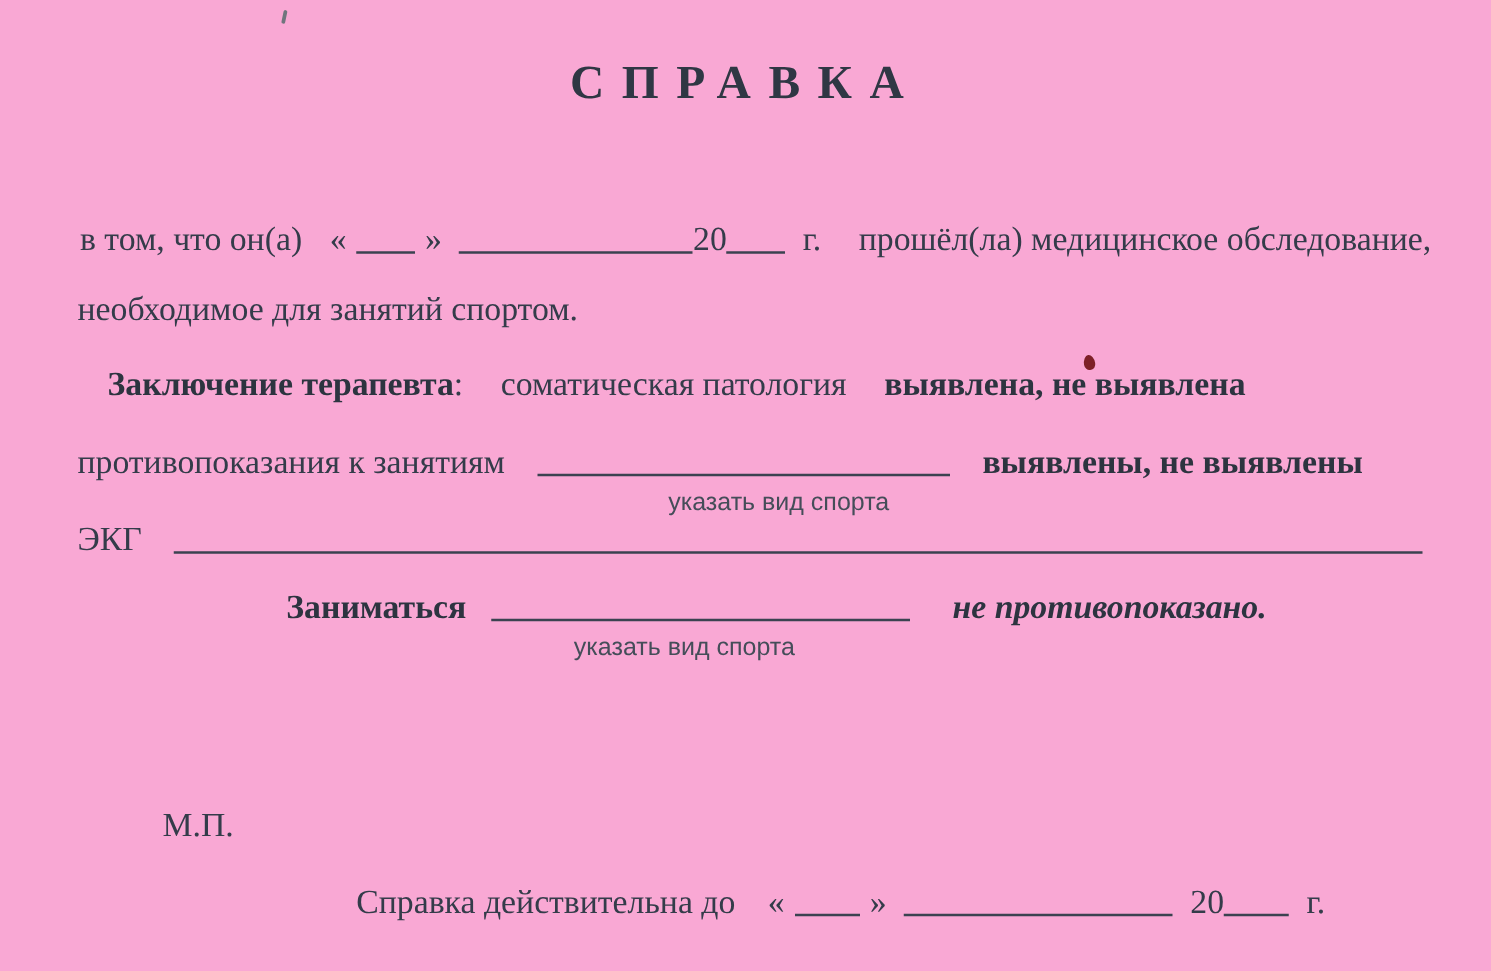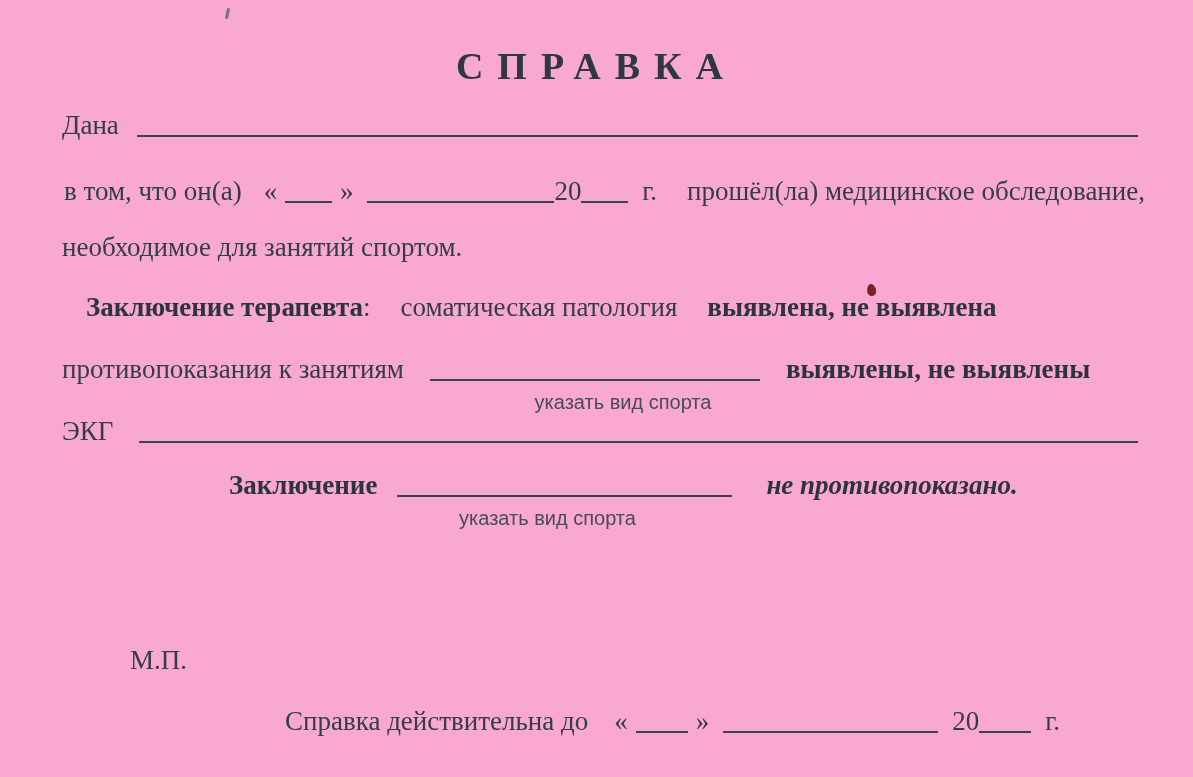--- a/index.html
+++ b/index.html
@@ -64,24 +64,20 @@
 </head>
 <body>
 
 <div class="scan">
 
   <span class="speck-gray"></span>
   <span class="speck-red"></span>
 
   <div class="title">СПРАВКА</div>
 
-  <div class="row" style="top:110px; left:62px; right:55px;">
-    <span>Дана</span>
-    <span class="blank grow" style="margin-left:18px;"></span>
-  </div>
 
   <div class="row" style="top:176px; left:64px; right:48px;">
     <span>в том, что он(а)</span>
     <span class="ml-md">«</span>
     <span class="blank" style="width:52px; margin-left:8px;"></span>
     <span style="margin-left:8px;">»</span>
     <span class="blank" style="width:208px; margin-left:14px;"></span>
     <span>20</span>
     <span class="blank" style="width:52px;"></span>
     <span class="ml-sm">г.</span>
@@ -105,21 +101,21 @@
     <span class="b" style="margin-left:26px;">выявлены, не выявлены</span>
   </div>
   <div class="hint" style="top:391px; left:455px; width:336px;">указать вид спорта</div>
 
   <div class="row" style="top:416px; left:62px; right:55px;">
     <span>ЭКГ</span>
     <span class="blank grow" style="margin-left:26px;"></span>
   </div>
 
   <div class="row" style="top:470px; left:205px;">
-    <span class="b">Заключение</span>
+    <span class="b">Заниматься</span>
     <span class="blank" style="width:335px; margin-left:20px;"></span>
     <span class="b" style="margin-left:34px;font-style:italic;">не противопоказано.</span>
   </div>
   <div class="hint" style="top:507px; left:380px; width:335px;">указать вид спорта</div>
 
 
   <div class="row" style="top:645px; left:130px;">
     <span>М.П.</span>
   </div>
 

